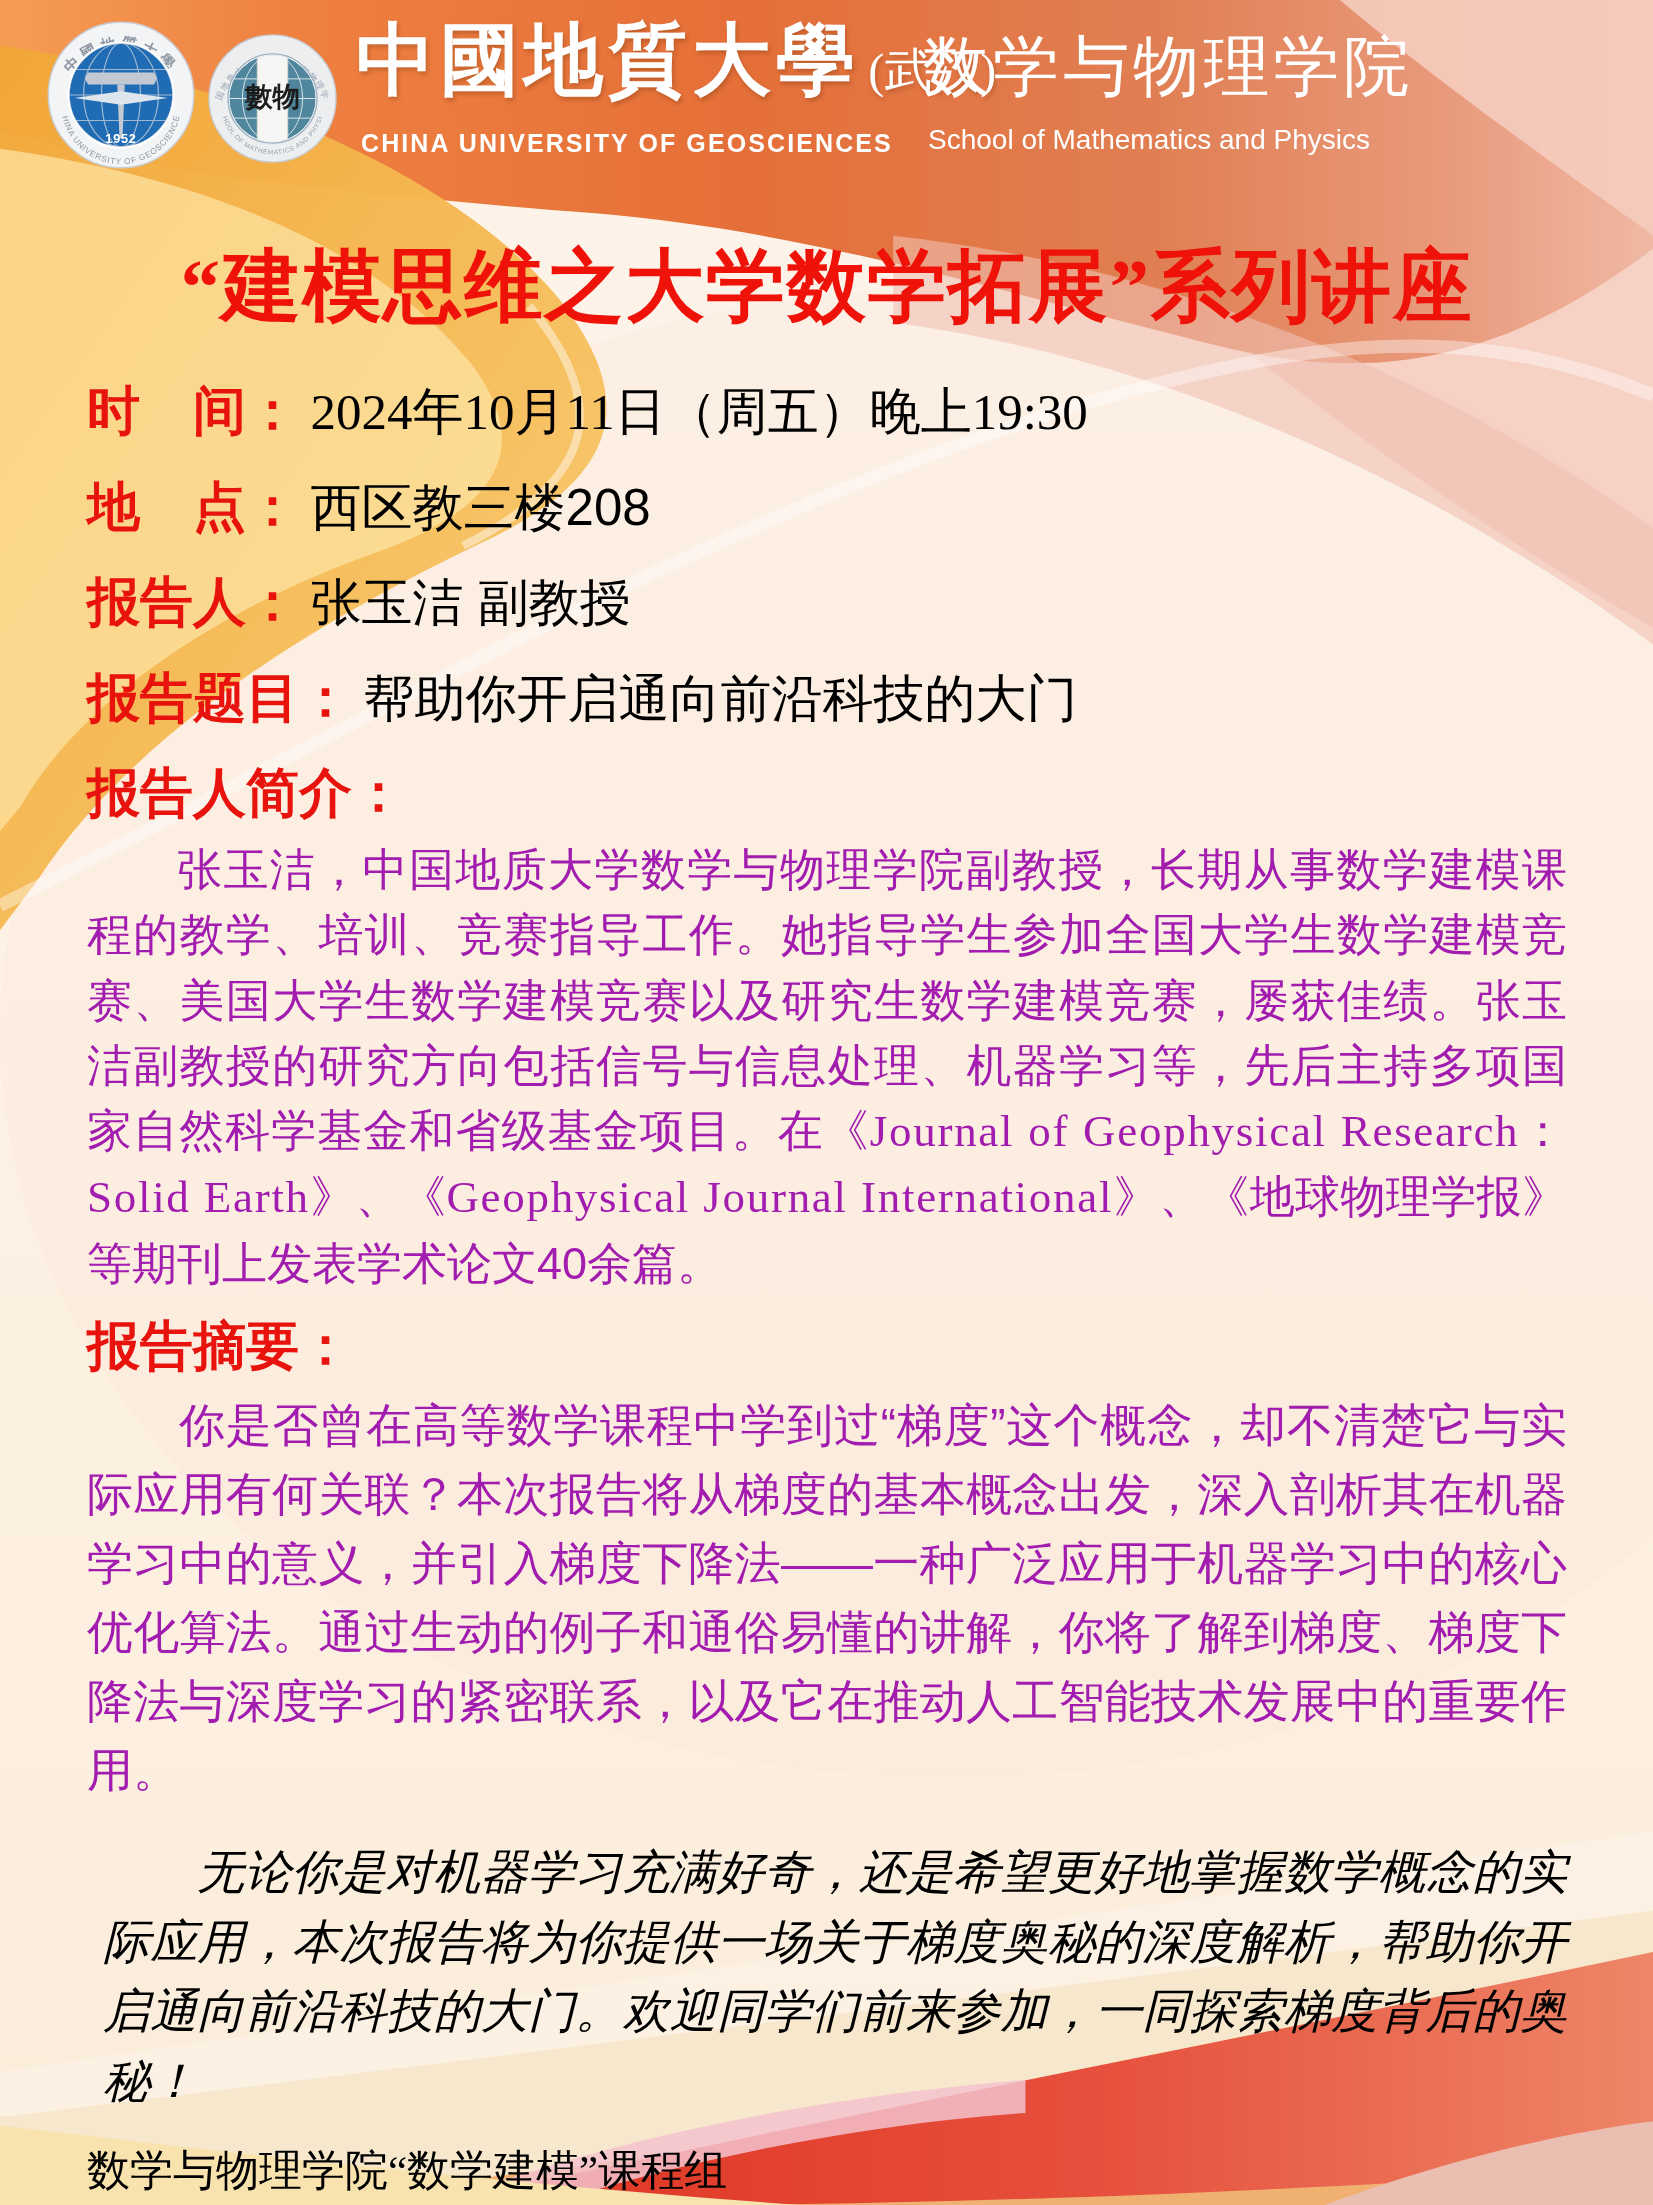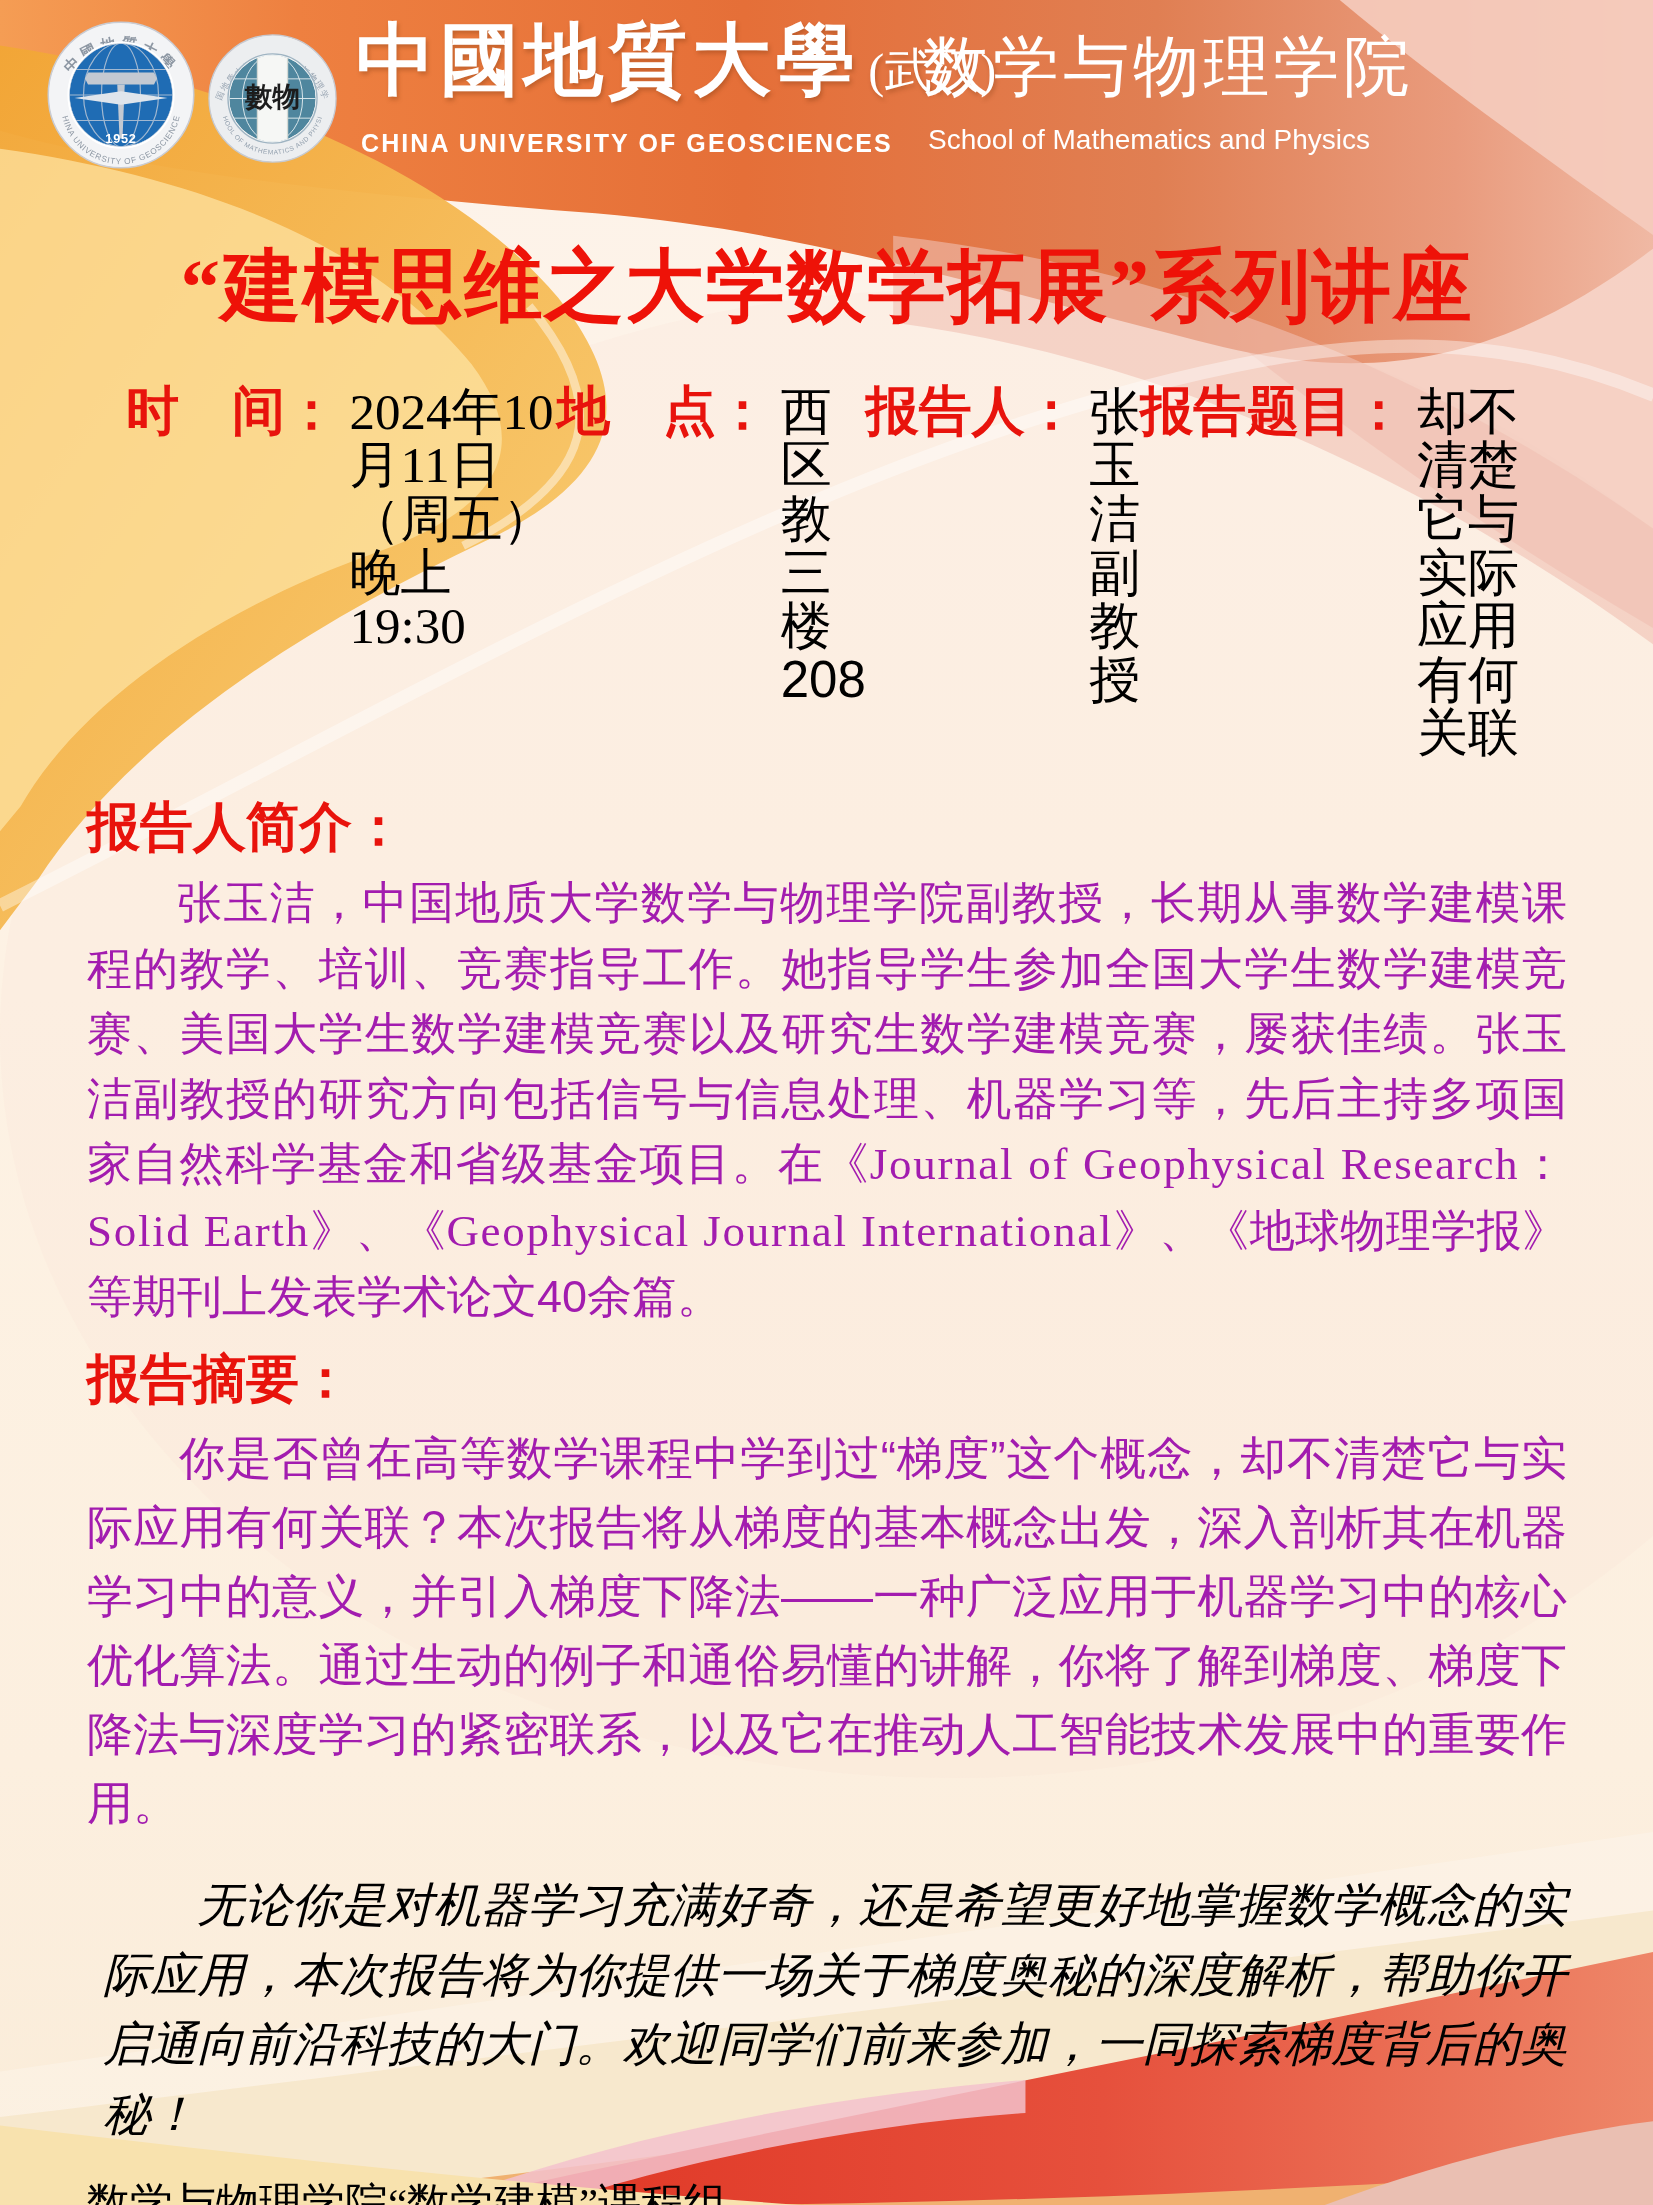--- a/index.html
+++ b/index.html
@@ -25,21 +25,21 @@
     letter-spacing:4.1px; font-weight:400; }
   .school-en { position:absolute; left:928px; top:124px; color:#ffffff; font-size:28px; font-weight:400; }
 
   
   .content { position:absolute; inset:0; z-index:1; padding:244px 87px 10px 87px; box-sizing:border-box; }
   .title {
     margin:0; text-align:center; color:var(--title-red,#ee1208);
     font-family:"Liberation Serif", serif; font-weight:700;
     font-size:79px; line-height:1.1; letter-spacing:1.7px;
   }
-  .details { margin-top:53px; display:flex; row-gap:40px;margin-left:39px; }
+  .details { margin-top:53px; display:flex; flex-direction:column; row-gap:40px; }
   .detail-row { display:flex; align-items:baseline; }
   .d-label, .sec-label {
     color:var(--label-red,#e8130c); font-family:"Liberation Serif", serif;
     font-weight:700; font-size:53px; line-height:1.05; white-space:pre;
   }
   .d-value { color:#000; font-size:51px; line-height:1.05; margin-left:11.6px; }
   .v-serif { font-family:"Liberation Serif", serif; }
   .v-sans  { font-family:"Liberation Sans", sans-serif; font-weight:500; }
 
   .sec-label.bio-l { margin-top:40px; }
@@ -180,21 +180,21 @@
       <div class="detail-row">
         <span class="d-label">地　点：</span>
         <span class="d-value v-sans">西区教三楼208</span>
       </div>
       <div class="detail-row">
         <span class="d-label">报告人：</span>
         <span class="d-value v-sans">张玉洁 副教授</span>
       </div>
       <div class="detail-row">
         <span class="d-label">报告题目：</span>
-        <span class="d-value v-sans">却不清楚它与实际应用有何关联</span>
+        <span class="d-value v-sans">帮助你开启通向前沿科技的大门</span>
       </div>
     </div>
 
     <div class="sec-label bio-l">报告人简介：</div>
     <p class="para bio"><span class="zh">张玉洁，中国地质大学数学与物理学院副教授，长期从事数学建模课程的教学、培训、竞赛指导工作。她指导学生参加全国大学生数学建模竞赛、美国大学生数学建模竞赛以及研究生数学建模竞赛，屡获佳绩。张玉洁副教授的研究方向包括信号与信息处理、机器学习等，先后主持多项国家自然科学基金和省级基金项目。在《</span><span class="en">Journal of Geophysical Research：Solid Earth</span><span class="zh">》、《</span><span class="en">Geophysical Journal International</span><span class="zh">》、《地球物理学报》等期刊上发表学术论文40余篇。</span></p>
 
     <div class="sec-label abs-l">报告摘要：</div>
     <p class="para abstract">你是否曾在高等数学课程中学到过“梯度”这个概念，却不清楚它与实际应用有何关联？本次报告将从梯度的基本概念出发，深入剖析其在机器学习中的意义，并引入梯度下降法——一种广泛应用于机器学习中的核心优化算法。通过生动的例子和通俗易懂的讲解，你将了解到梯度、梯度下降法与深度学习的紧密联系，以及它在推动人工智能技术发展中的重要作用。</p>
 
     <p class="closing">无论你是对机器学习充满好奇，还是希望更好地掌握数学概念的实际应用，本次报告将为你提供一场关于梯度奥秘的深度解析，帮助你开启通向前沿科技的大门。欢迎同学们前来参加，一同探索梯度背后的奥秘！</p>

